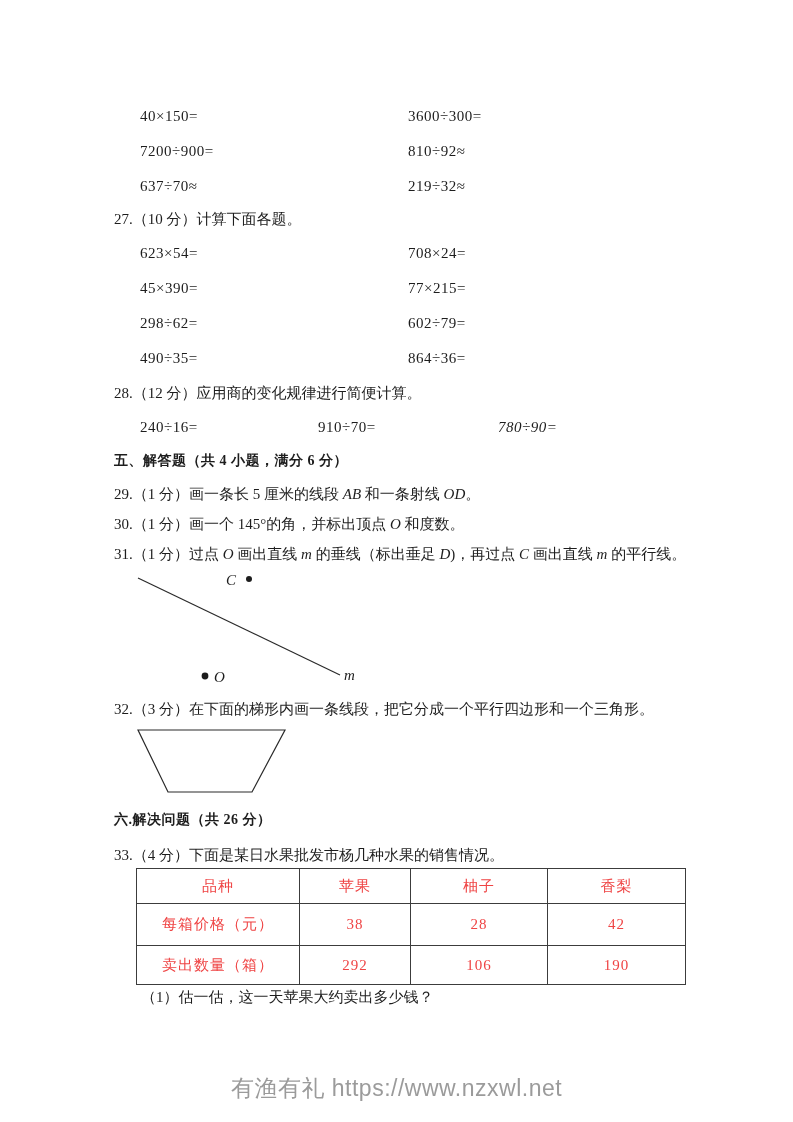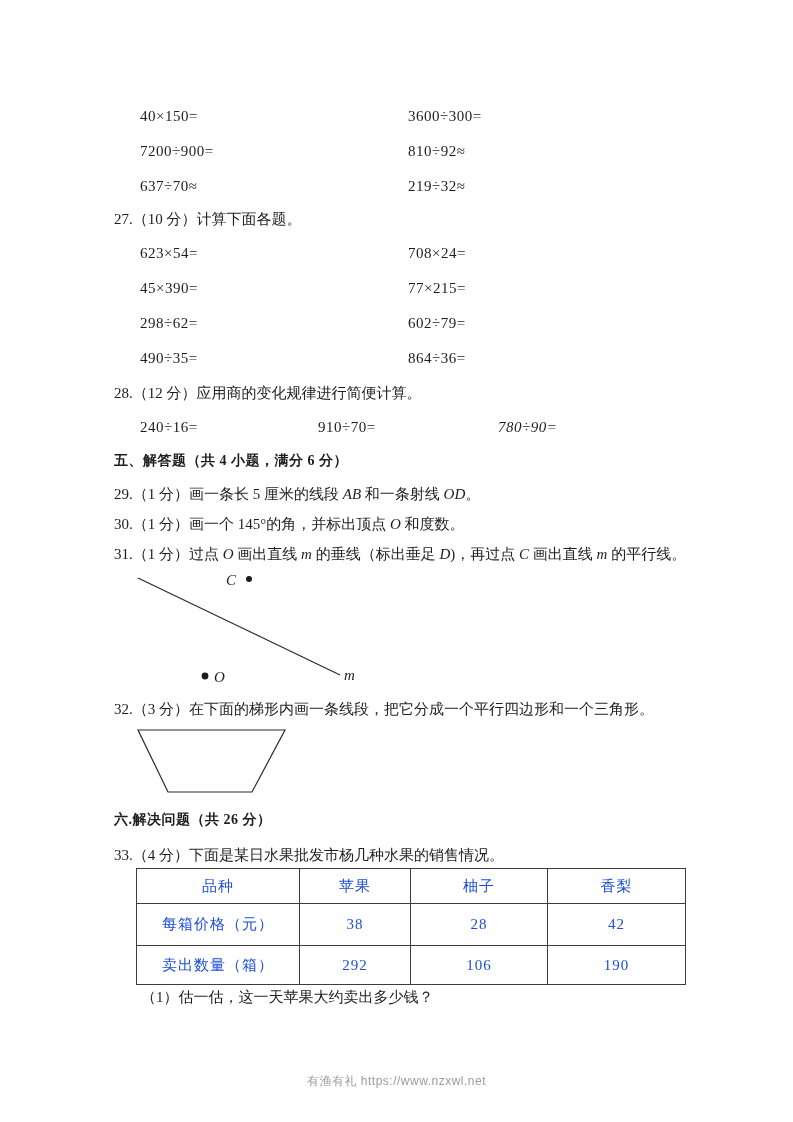--- a/index.html
+++ b/index.html
@@ -13,30 +13,30 @@
   .c1{left:140px;} .c2{left:408px;}
   .t1{left:140px;} .t2{left:318px;} .t3{left:498px;font-style:italic;}
   .qline{position:absolute;left:114px;white-space:nowrap;line-height:20px;}
   .sechead{font-weight:bold;font-size:14px;letter-spacing:0.5px;}
   .it{font-style:italic;}
   .figsvg{position:absolute;}
   .figtext{font-family:"Liberation Serif","DejaVu Serif",serif;font-style:italic;font-size:15px;fill:#1d1d1d;}
   table.sales{
     position:absolute;left:136px;top:868px;
     border-collapse:collapse;table-layout:fixed;
-    font-size:15px;color:#1d4ed8;
+    font-size:15px;color:#ef4444;
   }
   table.sales td{
     border:1px solid #3c3c3c;text-align:center;vertical-align:middle;
     padding:0;letter-spacing:1px;
   }
   .footer{
     position:absolute;top:1073px;left:0;width:793px;text-align:center;
     font-family:"Liberation Sans","DejaVu Sans",sans-serif;
-    font-size:12px;letter-spacing:0.5px;
+    font-size:23px;letter-spacing:0.5px;
   }
 </style>
 </head>
 <body>
 
 <div class="page">
 
   <div class="row" style="top:106px">
     <span class="expr c1">40×150=</span>
     <span class="expr c2">3600÷300=</span>

